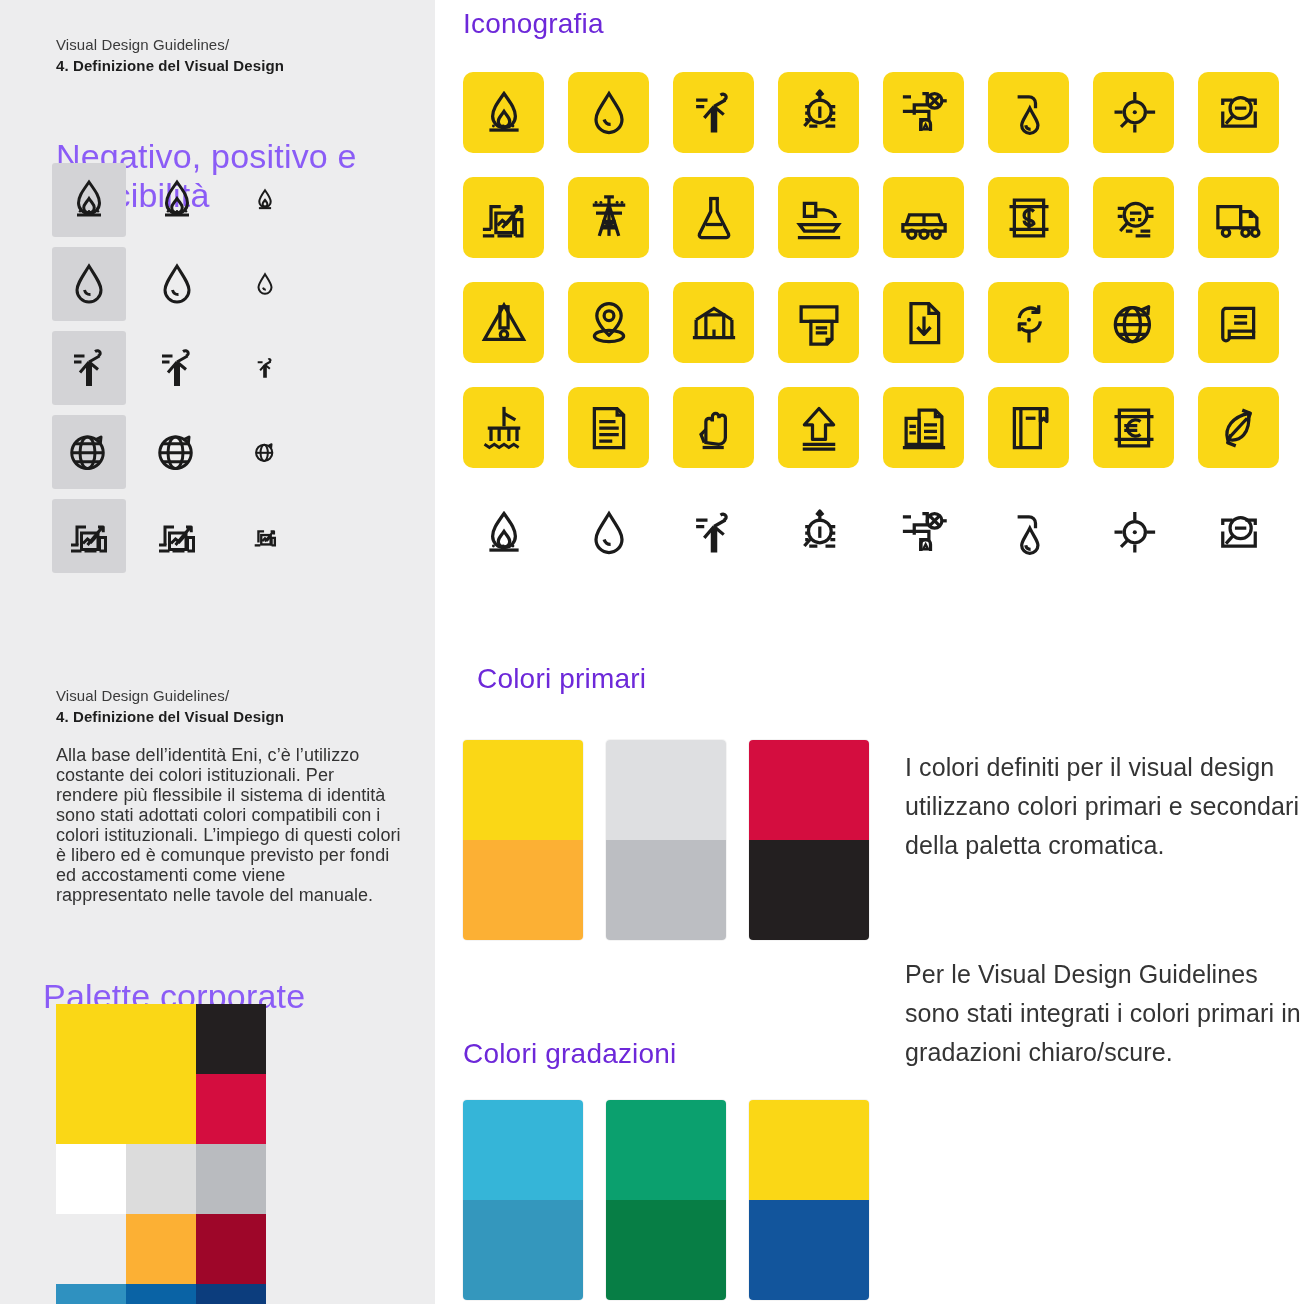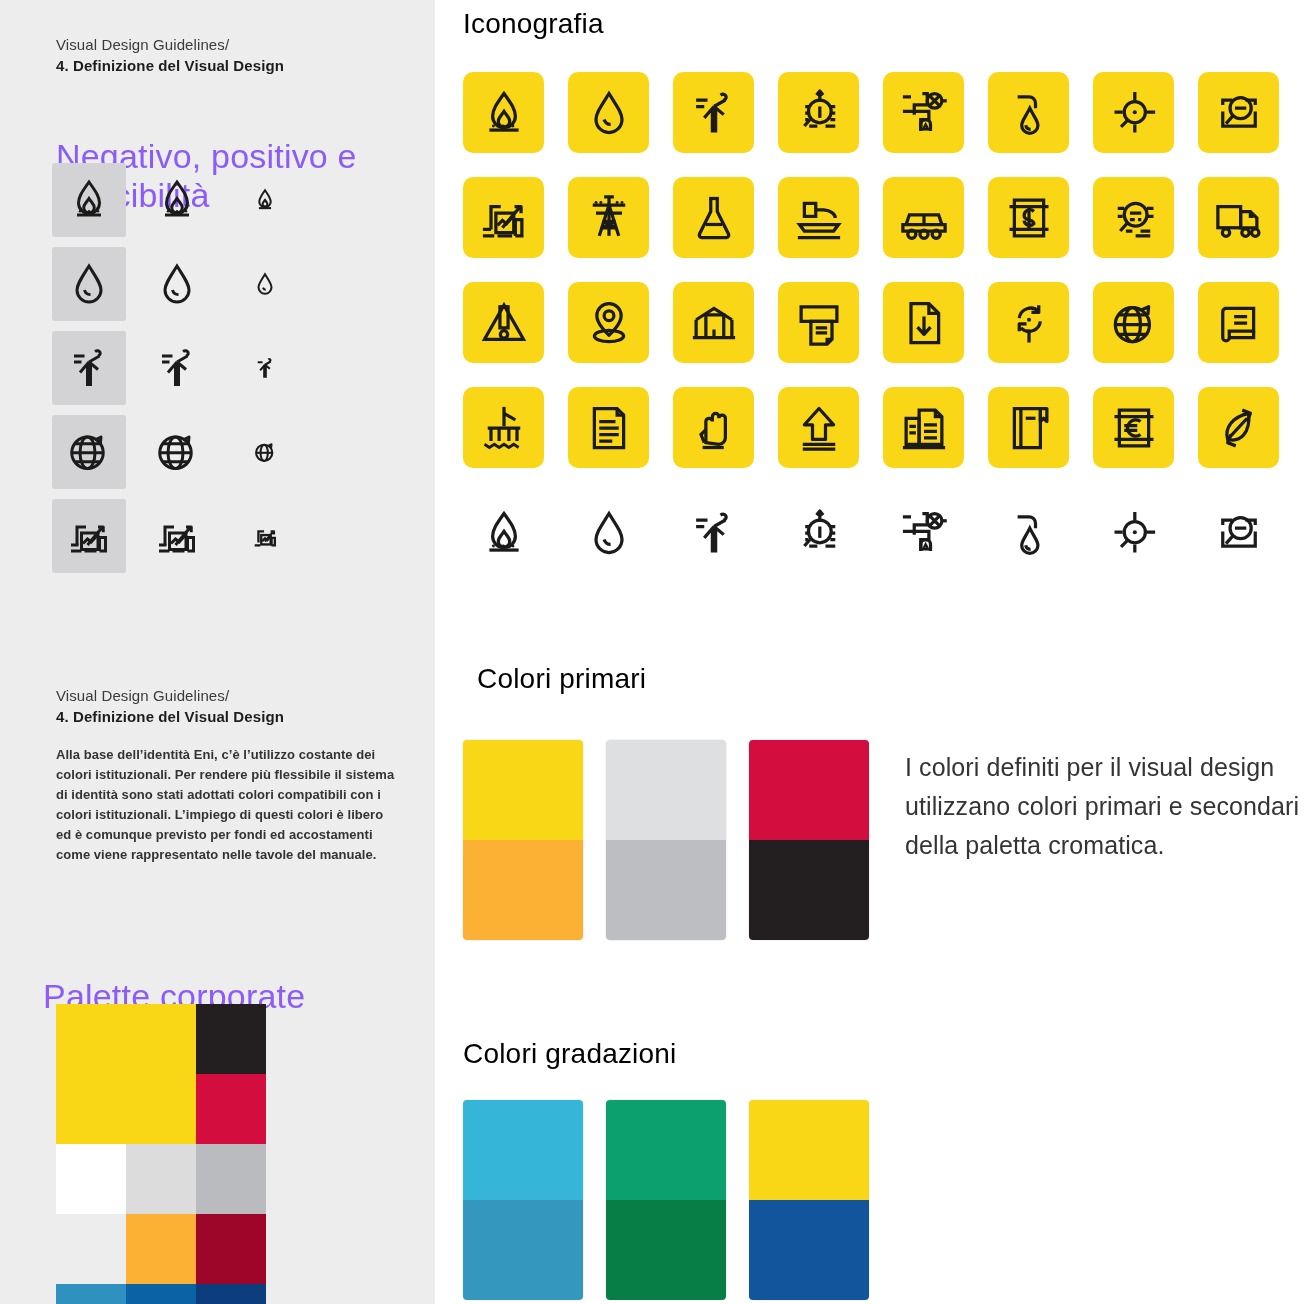--- a/index.html
+++ b/index.html
@@ -22,43 +22,43 @@
     position:absolute;font-size:15px;line-height:21px;color:#3a3a3a;
     font-weight:400;letter-spacing:.1px;margin-top:20px;
   }
   .kicker b{font-weight:700;color:#1d1d1d;display:block;}
 
   .h-light{
     font-size:34px;font-weight:300;color:#8b5cf6;letter-spacing:.2px;margin-top:19px;
   }
 
   .body-copy{
-    position:absolute;font-size:13px;line-height:20px;color:#333;
-    width:345px;letter-spacing:.05px;font-weight:bold;
+    position:absolute;font-size:18px;line-height:20px;color:#333;
+    width:345px;letter-spacing:.05px;
   }
 
   
   .neg-grid{position:absolute;left:52px;top:160px;}
   .neg-row{display:flex;align-items:center;height:80px;margin-bottom:4px;}
   .neg-cell{display:flex;align-items:center;justify-content:center;}
   .neg-cell.c1{width:74px;height:74px;background:#d3d3d6;border-radius:3px;}
   .neg-cell.c2{width:74px;height:74px;margin-left:14px;}
   .neg-cell.c3{width:74px;height:74px;margin-left:14px;}
   .neg-cell svg{display:block;}
 
   
   .mosaic{position:absolute;left:56px;top:1004px;width:212px;}
   .mrow{display:flex;}
   .mcell{width:70px;height:70px;}
   .mbig{width:140px;height:140px;}
 
   
   .right{position:absolute;left:435px;top:0;width:869px;height:1304px;background:#fff;}
 
-  .sec-title{position:absolute;font-size:28px;font-weight:300;color:#000000;letter-spacing:.2px;}
+  .sec-title{position:absolute;font-size:28px;font-weight:300;color:#6d28d9;letter-spacing:.2px;}
 
   .icon-grid{position:absolute;left:28px;top:72px;}
   .ig-row{display:flex;}
   .tile{
     width:81px;height:81px;background:#fad716;border-radius:10px;
     margin-right:24px;margin-bottom:24px;
     display:flex;align-items:center;justify-content:center;
   }
   .tile.plain{background:transparent;border-radius:0;}
   .tile svg{display:block;}
@@ -671,15 +671,16 @@
         <div style="background:#0ba06e"></div>
         <div style="background:#077e45"></div>
       </div>
       <div class="sw">
         <div style="background:#fad716"></div>
         <div style="background:#12559c"></div>
       </div>
     </div>
 
     <div class="rtext" style="left:470px;top:748px;">I colori definiti per il visual design utilizzano colori primari e secondari della paletta cromatica.</div>
+    <div class="rtext" style="left:470px;top:955px;">Per le Visual Design Guidelines sono stati integrati i colori primari in gradazioni chiaro/scure.</div>
 
   </div>
 </div>
 
 </body></html>

